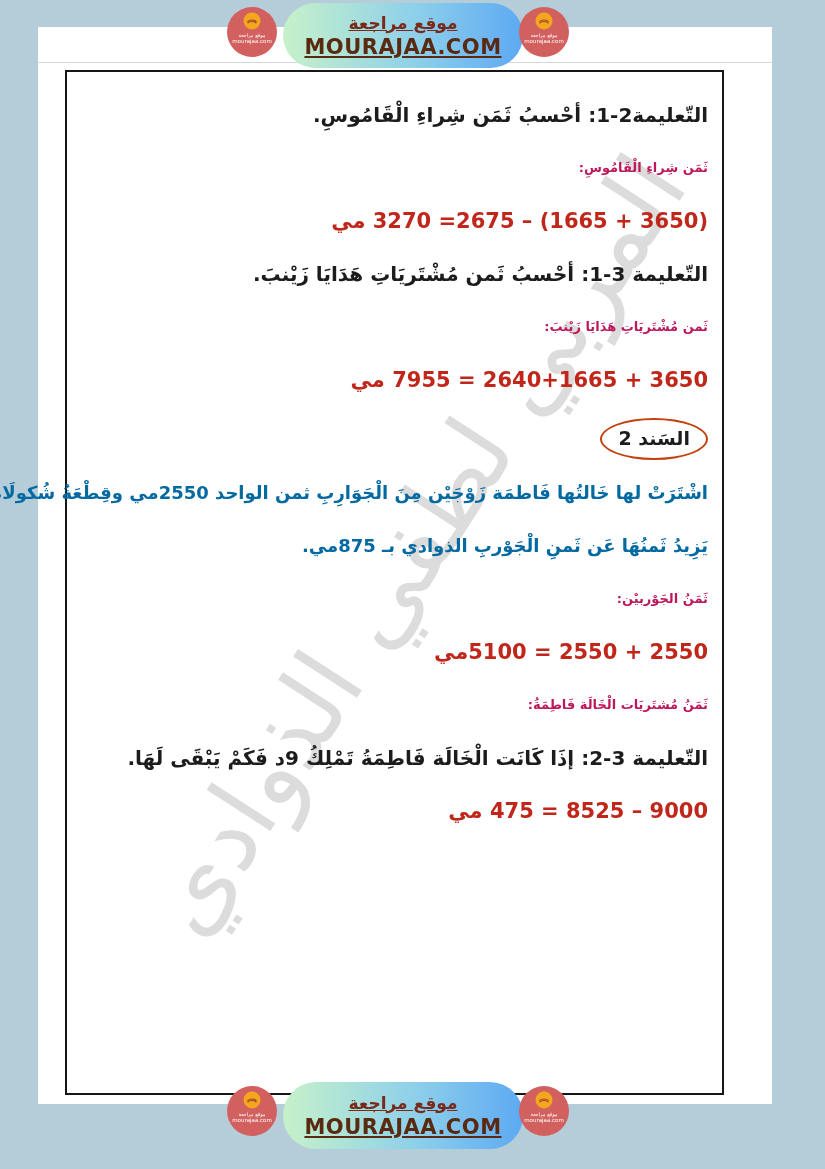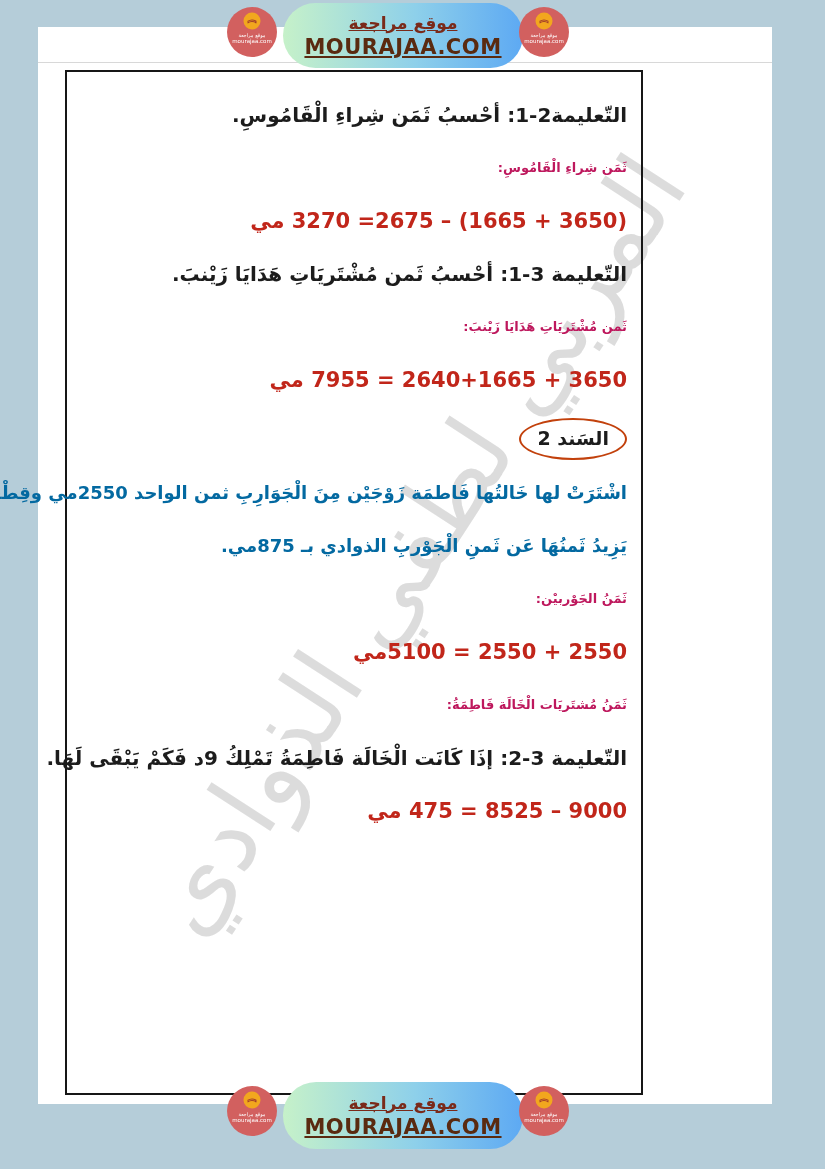--- a/index.html
+++ b/index.html
@@ -13,21 +13,21 @@
   .paper{
     position:absolute;left:38px;top:27px;width:734px;height:1077px;
     background:#ffffff;
   }
   .top-rule{
     position:absolute;left:38px;top:62px;width:734px;height:1px;
     background:#d8d8d8;
   }
   
   .frame{
-    position:absolute;left:65px;top:70px;width:578px;height:1025px;
+    position:absolute;left:65px;top:70px;width:659px;height:1025px;
     border:2px solid #161616;
     box-sizing:border-box;
     padding:28px 14px 0 10px;
     direction:rtl;
     z-index:2;
   }
   .line{line-height:30px;margin-bottom:23px;font-weight:700;white-space:nowrap;}
   .t-black{font-size:20px;color:#1c1c1c;}
   .t-para{font-size:18px;color:#0369a1;}
   .t-red{font-size:13px;color:#be185d;}

